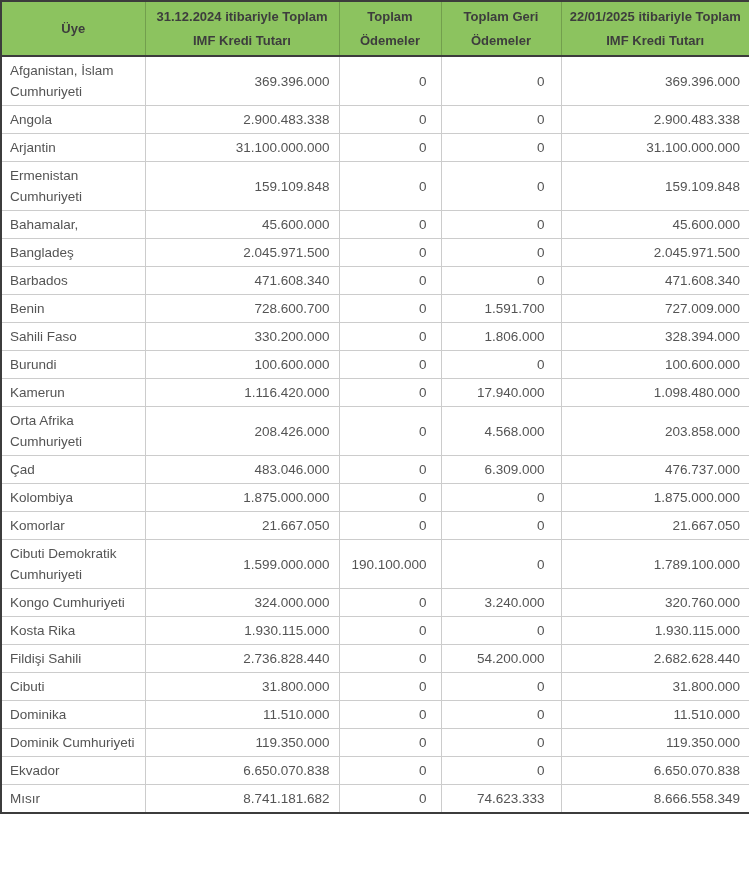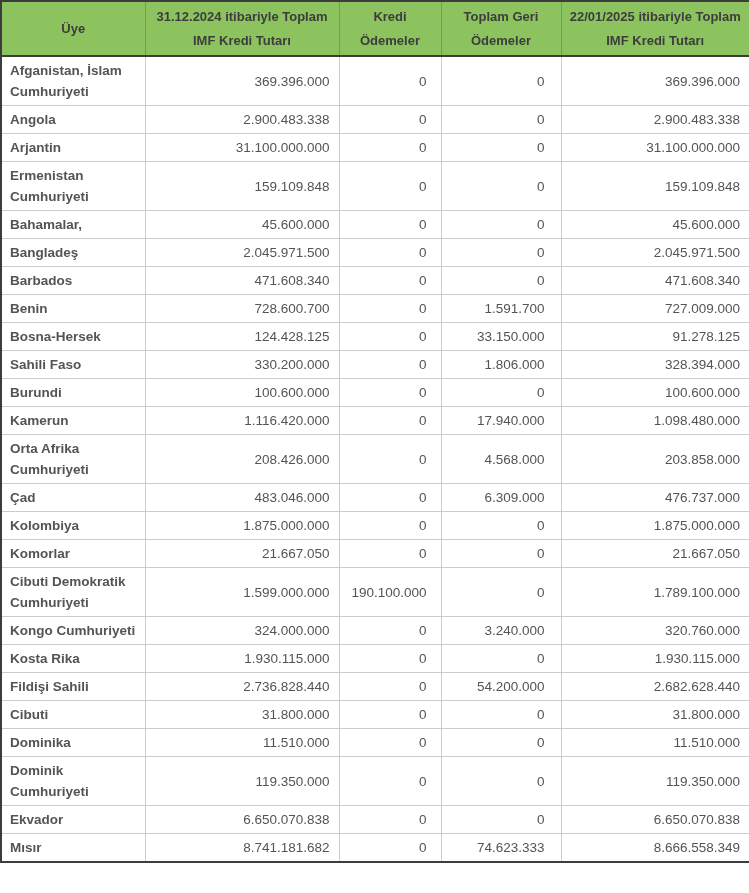--- a/index.html
+++ b/index.html
@@ -46,21 +46,21 @@
   thead th:last-child { border-right: none; }
   tbody td {
     color: var(--body-text);
     font-size: 13.5px;
     line-height: 21px;
     padding: 3px 9px;
     border: 1px solid var(--border-light);
     background: var(--body-bg);
     overflow: hidden;
   }
-  tbody td.c0 { text-align: left; padding: 3px 3px 3px 8px; font-weight: bold; }
+  tbody td.c0 { text-align: left; padding: 3px 3px 3px 8px; }
   tbody td.c1 { text-align: right; padding-right: 9px; }
   tbody td.c2 { text-align: right; padding-right: 14px; }
   tbody td.c3 { text-align: right; padding-right: 16px; }
   tbody td.c4 { text-align: right; padding-right: 9px; }
 </style>
 </head>
 <body>
 
 <div class="page">
   <table class="imf-table">
@@ -68,21 +68,21 @@
       <col class="c0">
         <col class="c1">
         <col class="c2">
         <col class="c3">
         <col class="c4">
     </colgroup>
     <thead>
       <tr>
         <th>Üye</th>
         <th>31.12.2024 itibariyle Toplam IMF Kredi Tutarı</th>
-        <th>Kredi Ödemeler</th>
+        <th>Toplam Ödemeler</th>
         <th>Toplam Geri Ödemeler</th>
         <th>22/01/2025 itibariyle Toplam IMF Kredi Tutarı</th>
       </tr>
     </thead>
     <tbody id="table-body">
         <tr>
           <td class="c0">Afganistan, İslam Cumhuriyeti</td>
           <td class="c1">369.396.000</td>
           <td class="c2">0</td>
           <td class="c3">0</td>
@@ -131,27 +131,20 @@
           <td class="c4">471.608.340</td>
         </tr>
         <tr>
           <td class="c0">Benin</td>
           <td class="c1">728.600.700</td>
           <td class="c2">0</td>
           <td class="c3">1.591.700</td>
           <td class="c4">727.009.000</td>
         </tr>
         <tr>
-          <td class="c0">Bosna-Hersek</td>
-          <td class="c1">124.428.125</td>
-          <td class="c2">0</td>
-          <td class="c3">33.150.000</td>
-          <td class="c4">91.278.125</td>
-        </tr>
-        <tr>
           <td class="c0">Sahili Faso</td>
           <td class="c1">330.200.000</td>
           <td class="c2">0</td>
           <td class="c3">1.806.000</td>
           <td class="c4">328.394.000</td>
         </tr>
         <tr>
           <td class="c0">Burundi</td>
           <td class="c1">100.600.000</td>
           <td class="c2">0</td>

